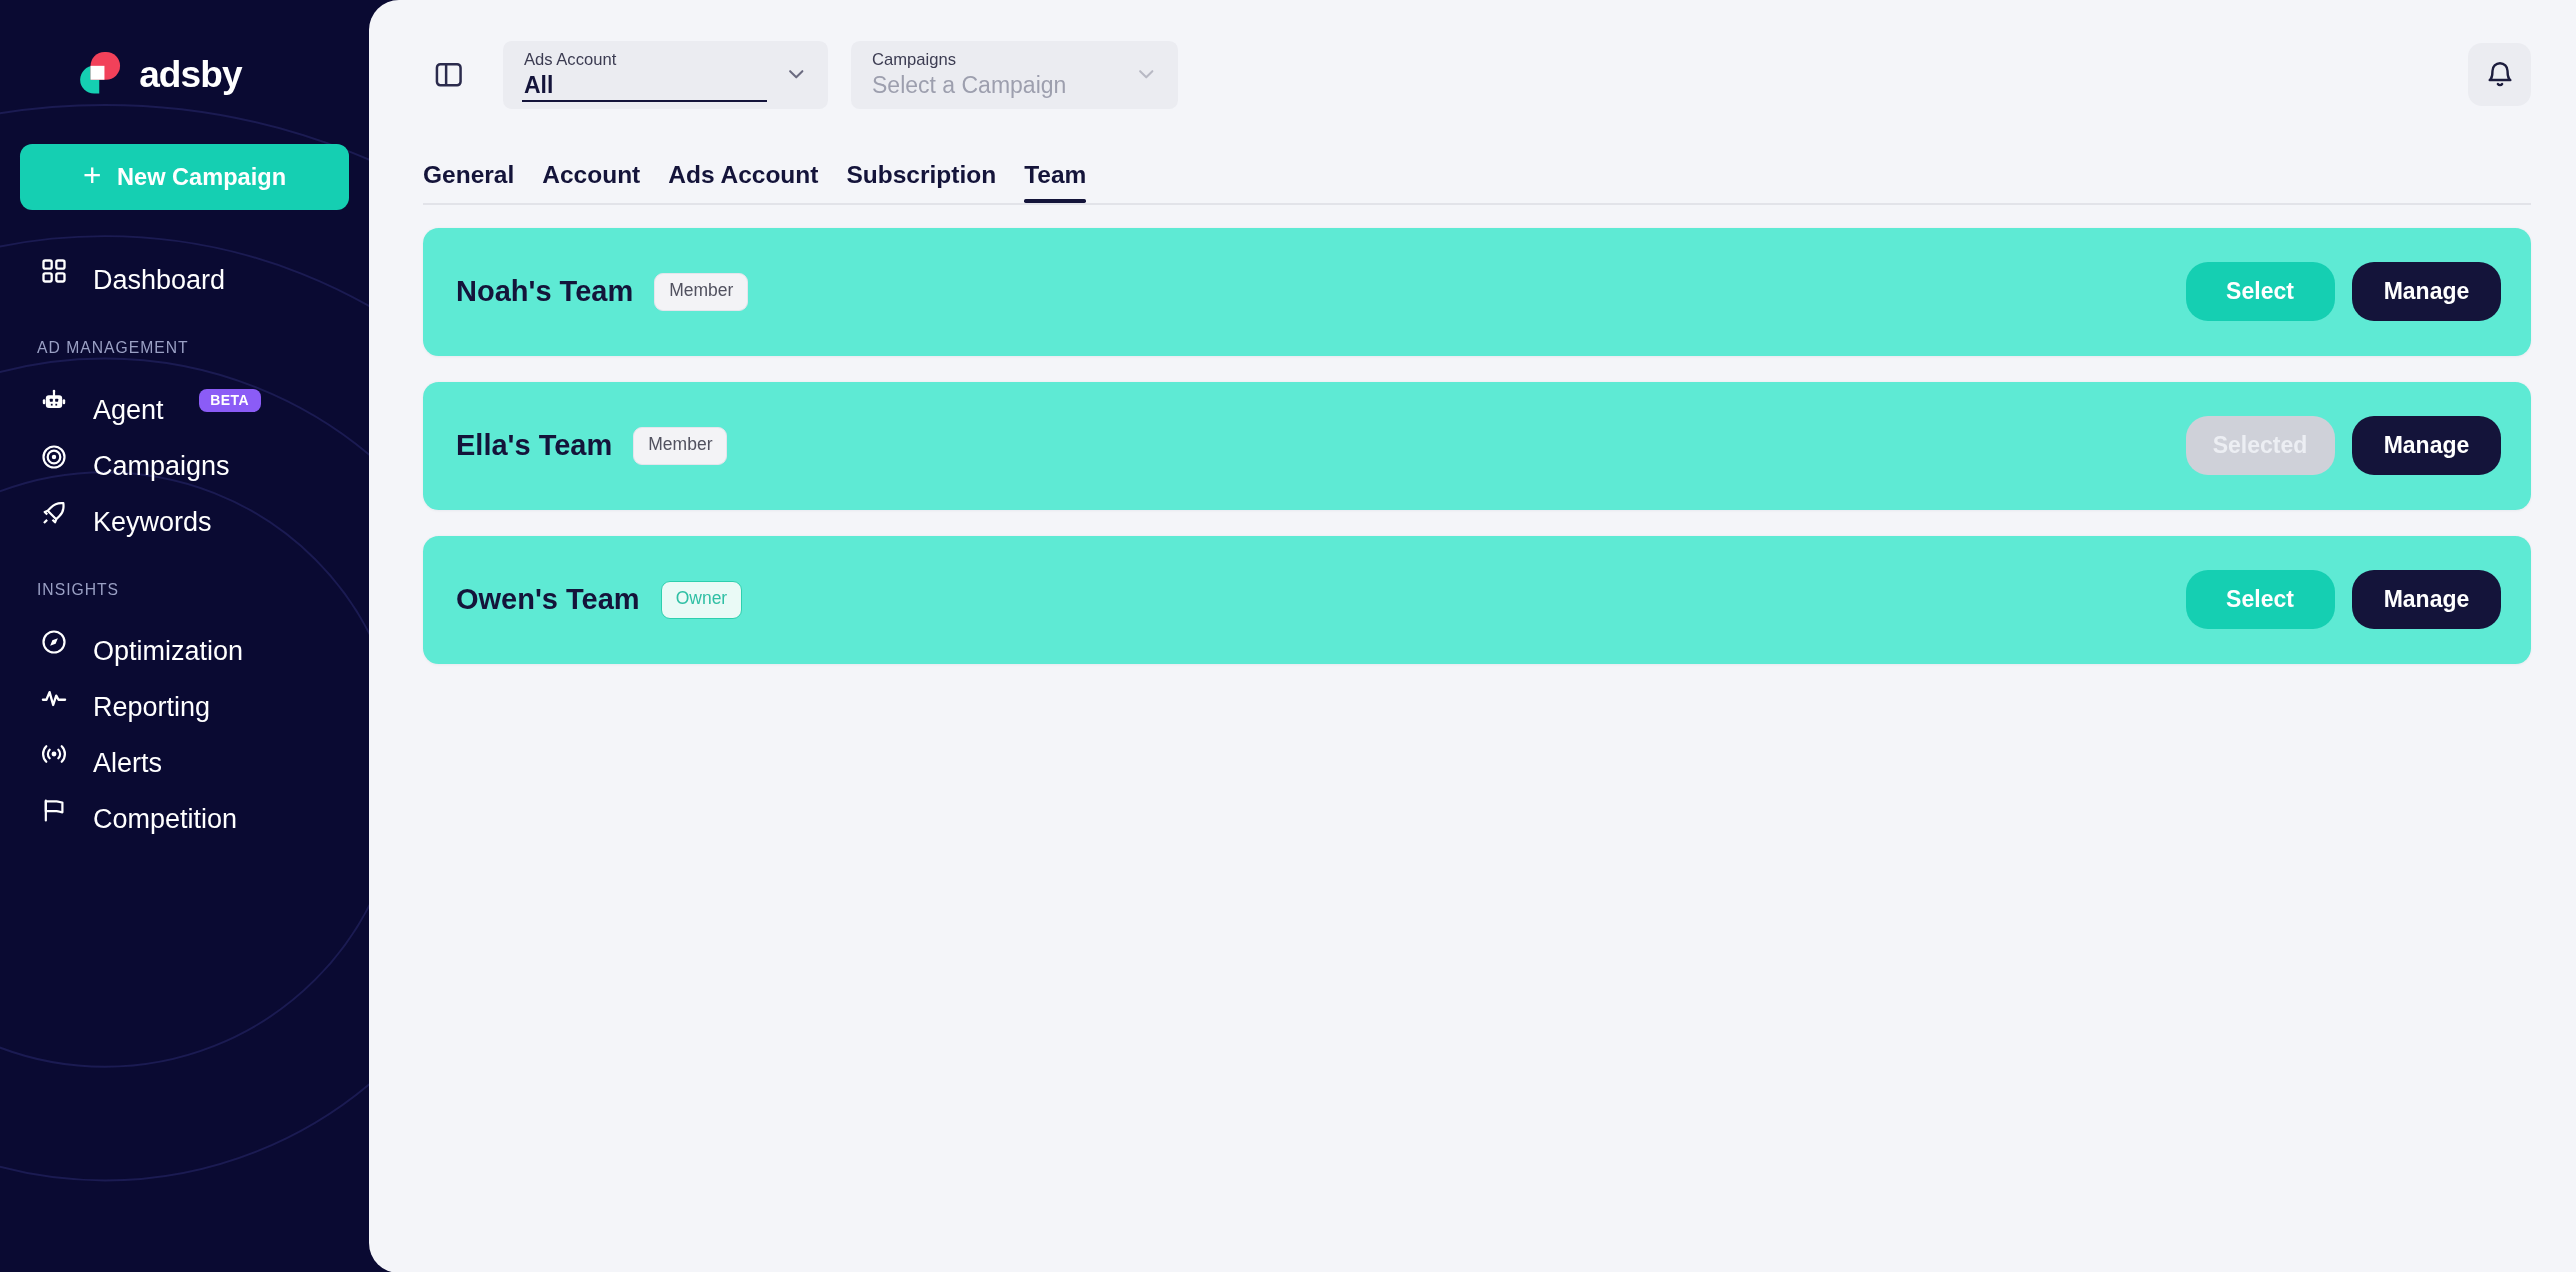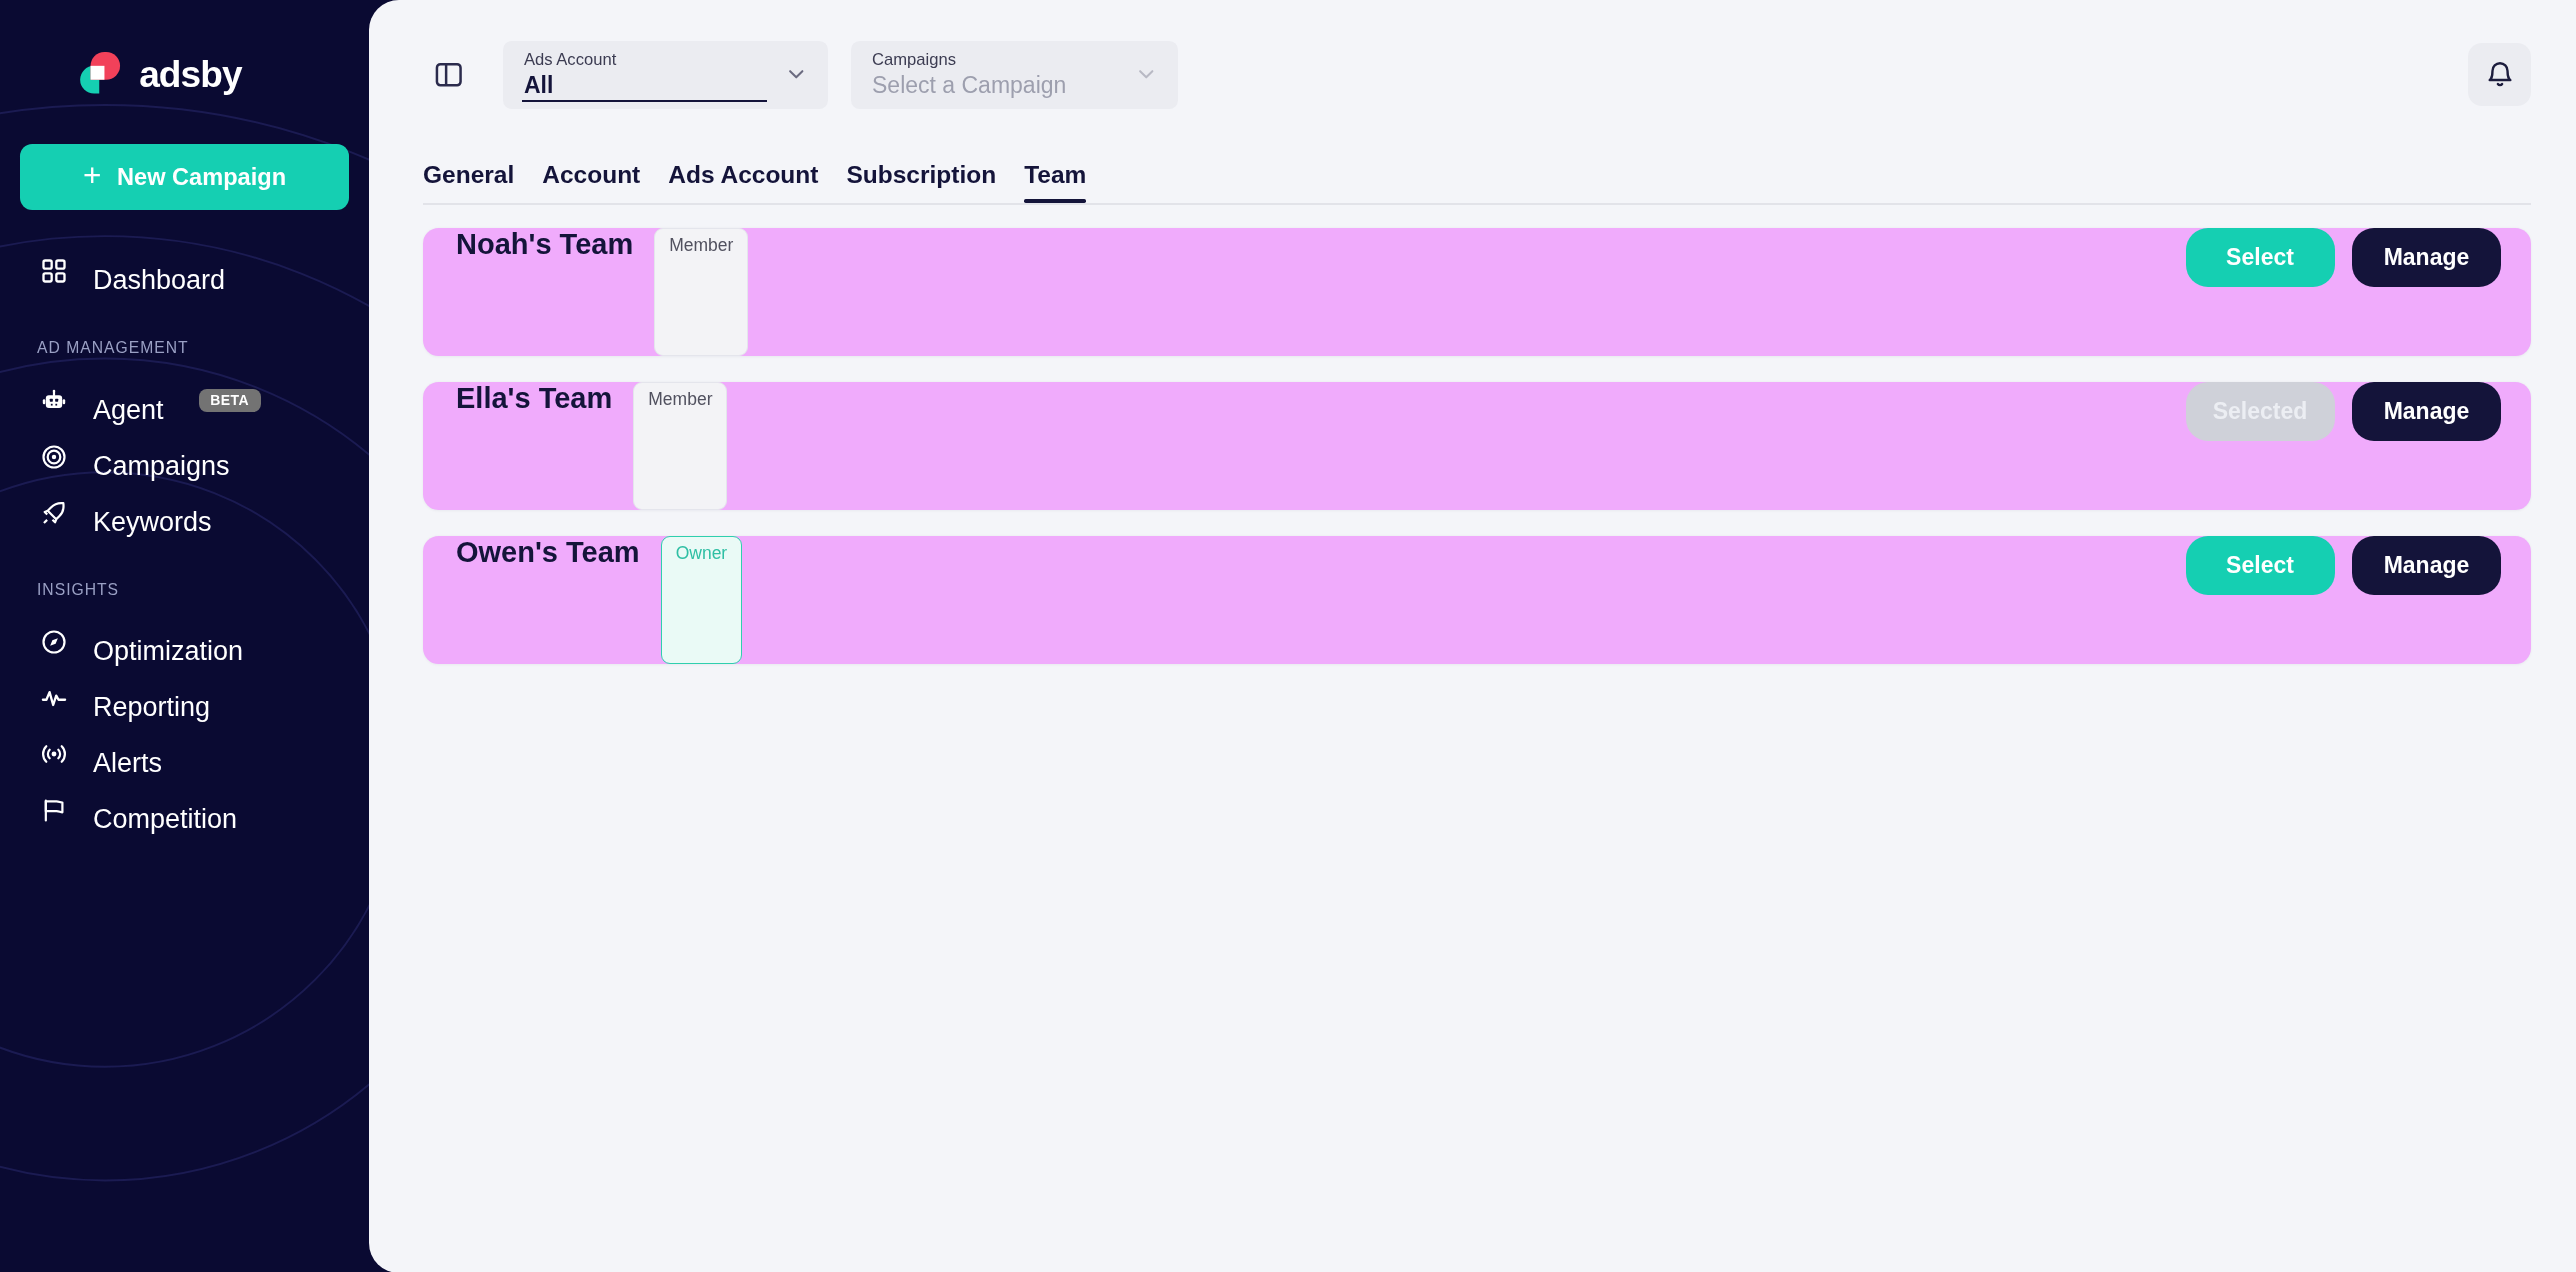--- a/index.html
+++ b/index.html
@@ -101,21 +101,21 @@
   }
   .nav-item .nav-label {
     font-size: 27px;
     font-weight: 400;
     color: #ffffff;
     white-space: nowrap;
     margin-top: 19px;
   }
   .nav-badge {
     margin-left: 12.2px;
-    background: #737373;
+    background: #8b5cf6;
     color: #ffffff;
     font-size: 14px;
     font-weight: 700;
     letter-spacing: 0.5px;
     padding: 4.4px 11.4px 5.2px 11.4px;
     border-radius: 7.9px;
     line-height: 1;
   }
 
   .nav-section-label {
@@ -253,24 +253,25 @@
 
   
   .team-list {
     padding: 23px 45px 0 54px;
     display: flex;
     flex-direction: column;
     gap: 26px;
   }
 
   .team-card {
-    background: #f0abfc;
+    background: #5eead4;
     border-radius: 15.7px;
     height: 128px;
     display: flex;
+    align-items: center;
     padding: 0 30px 0 33px;
     box-shadow: 0 0.9px 2.6px rgba(20,20,58,0.05);
   }
 
   .team-name {
     font-size: 29px;
     font-weight: 700;
     color: #14143a;
     white-space: nowrap;
   }

